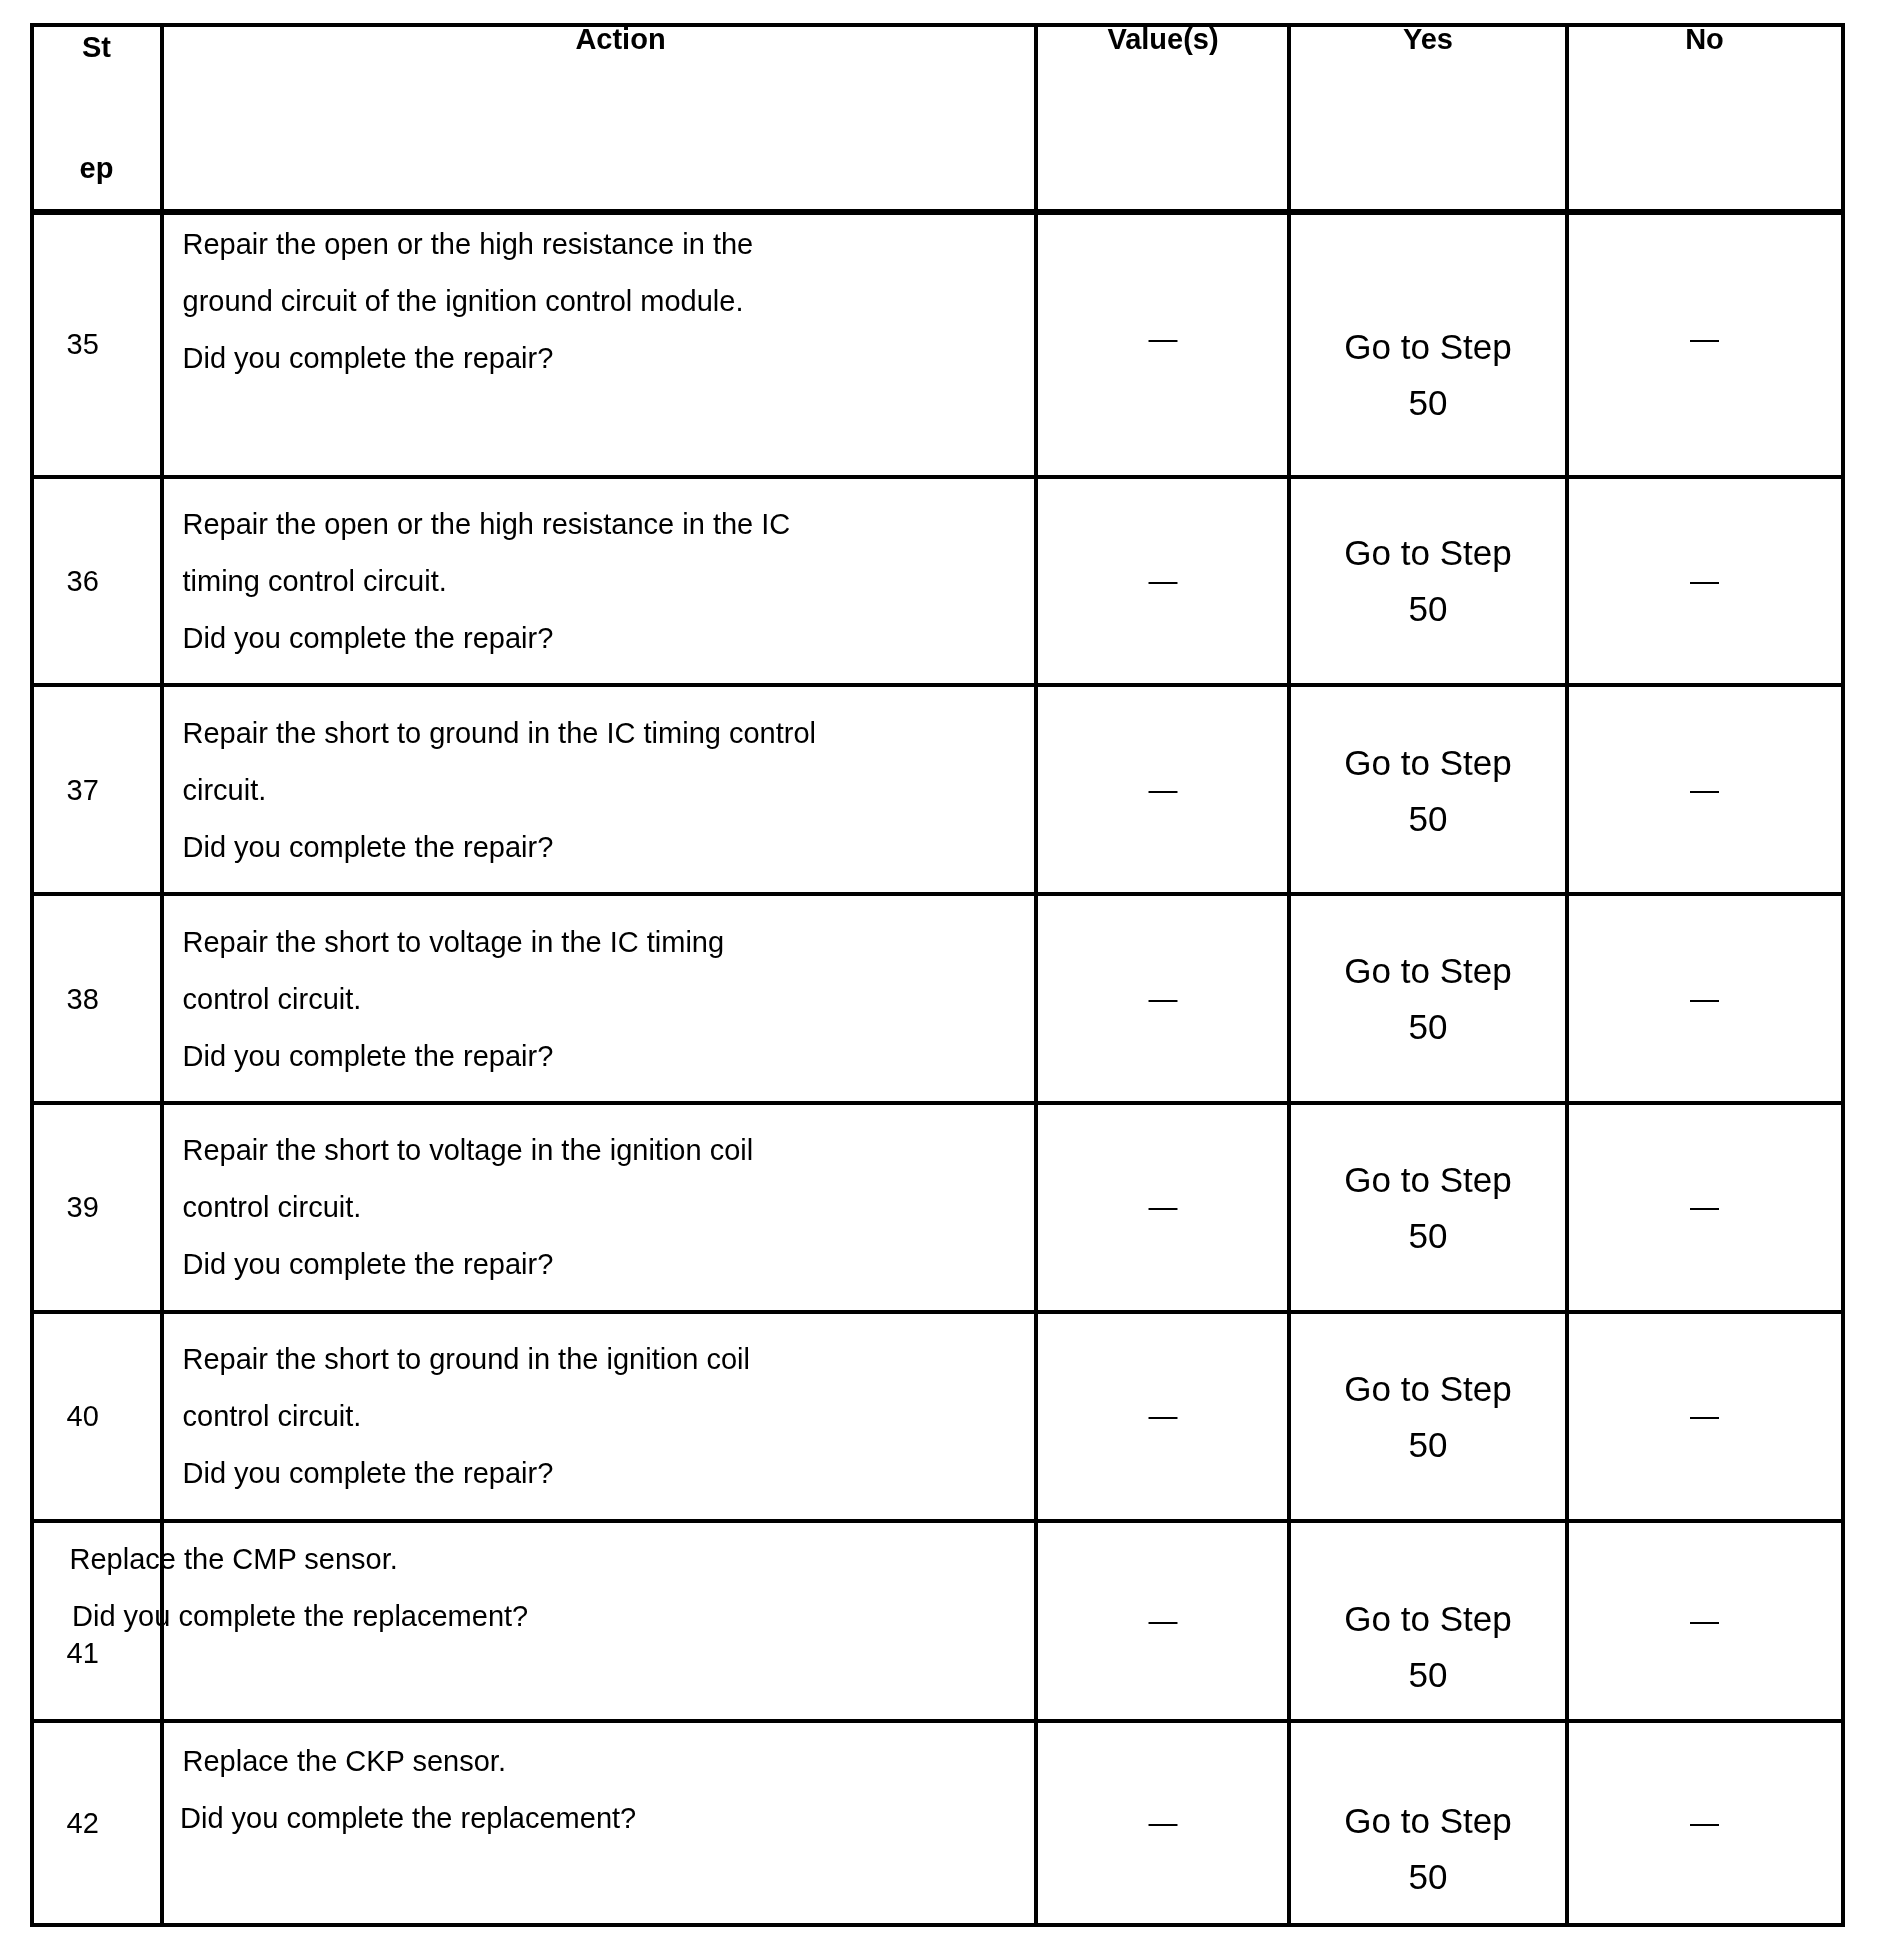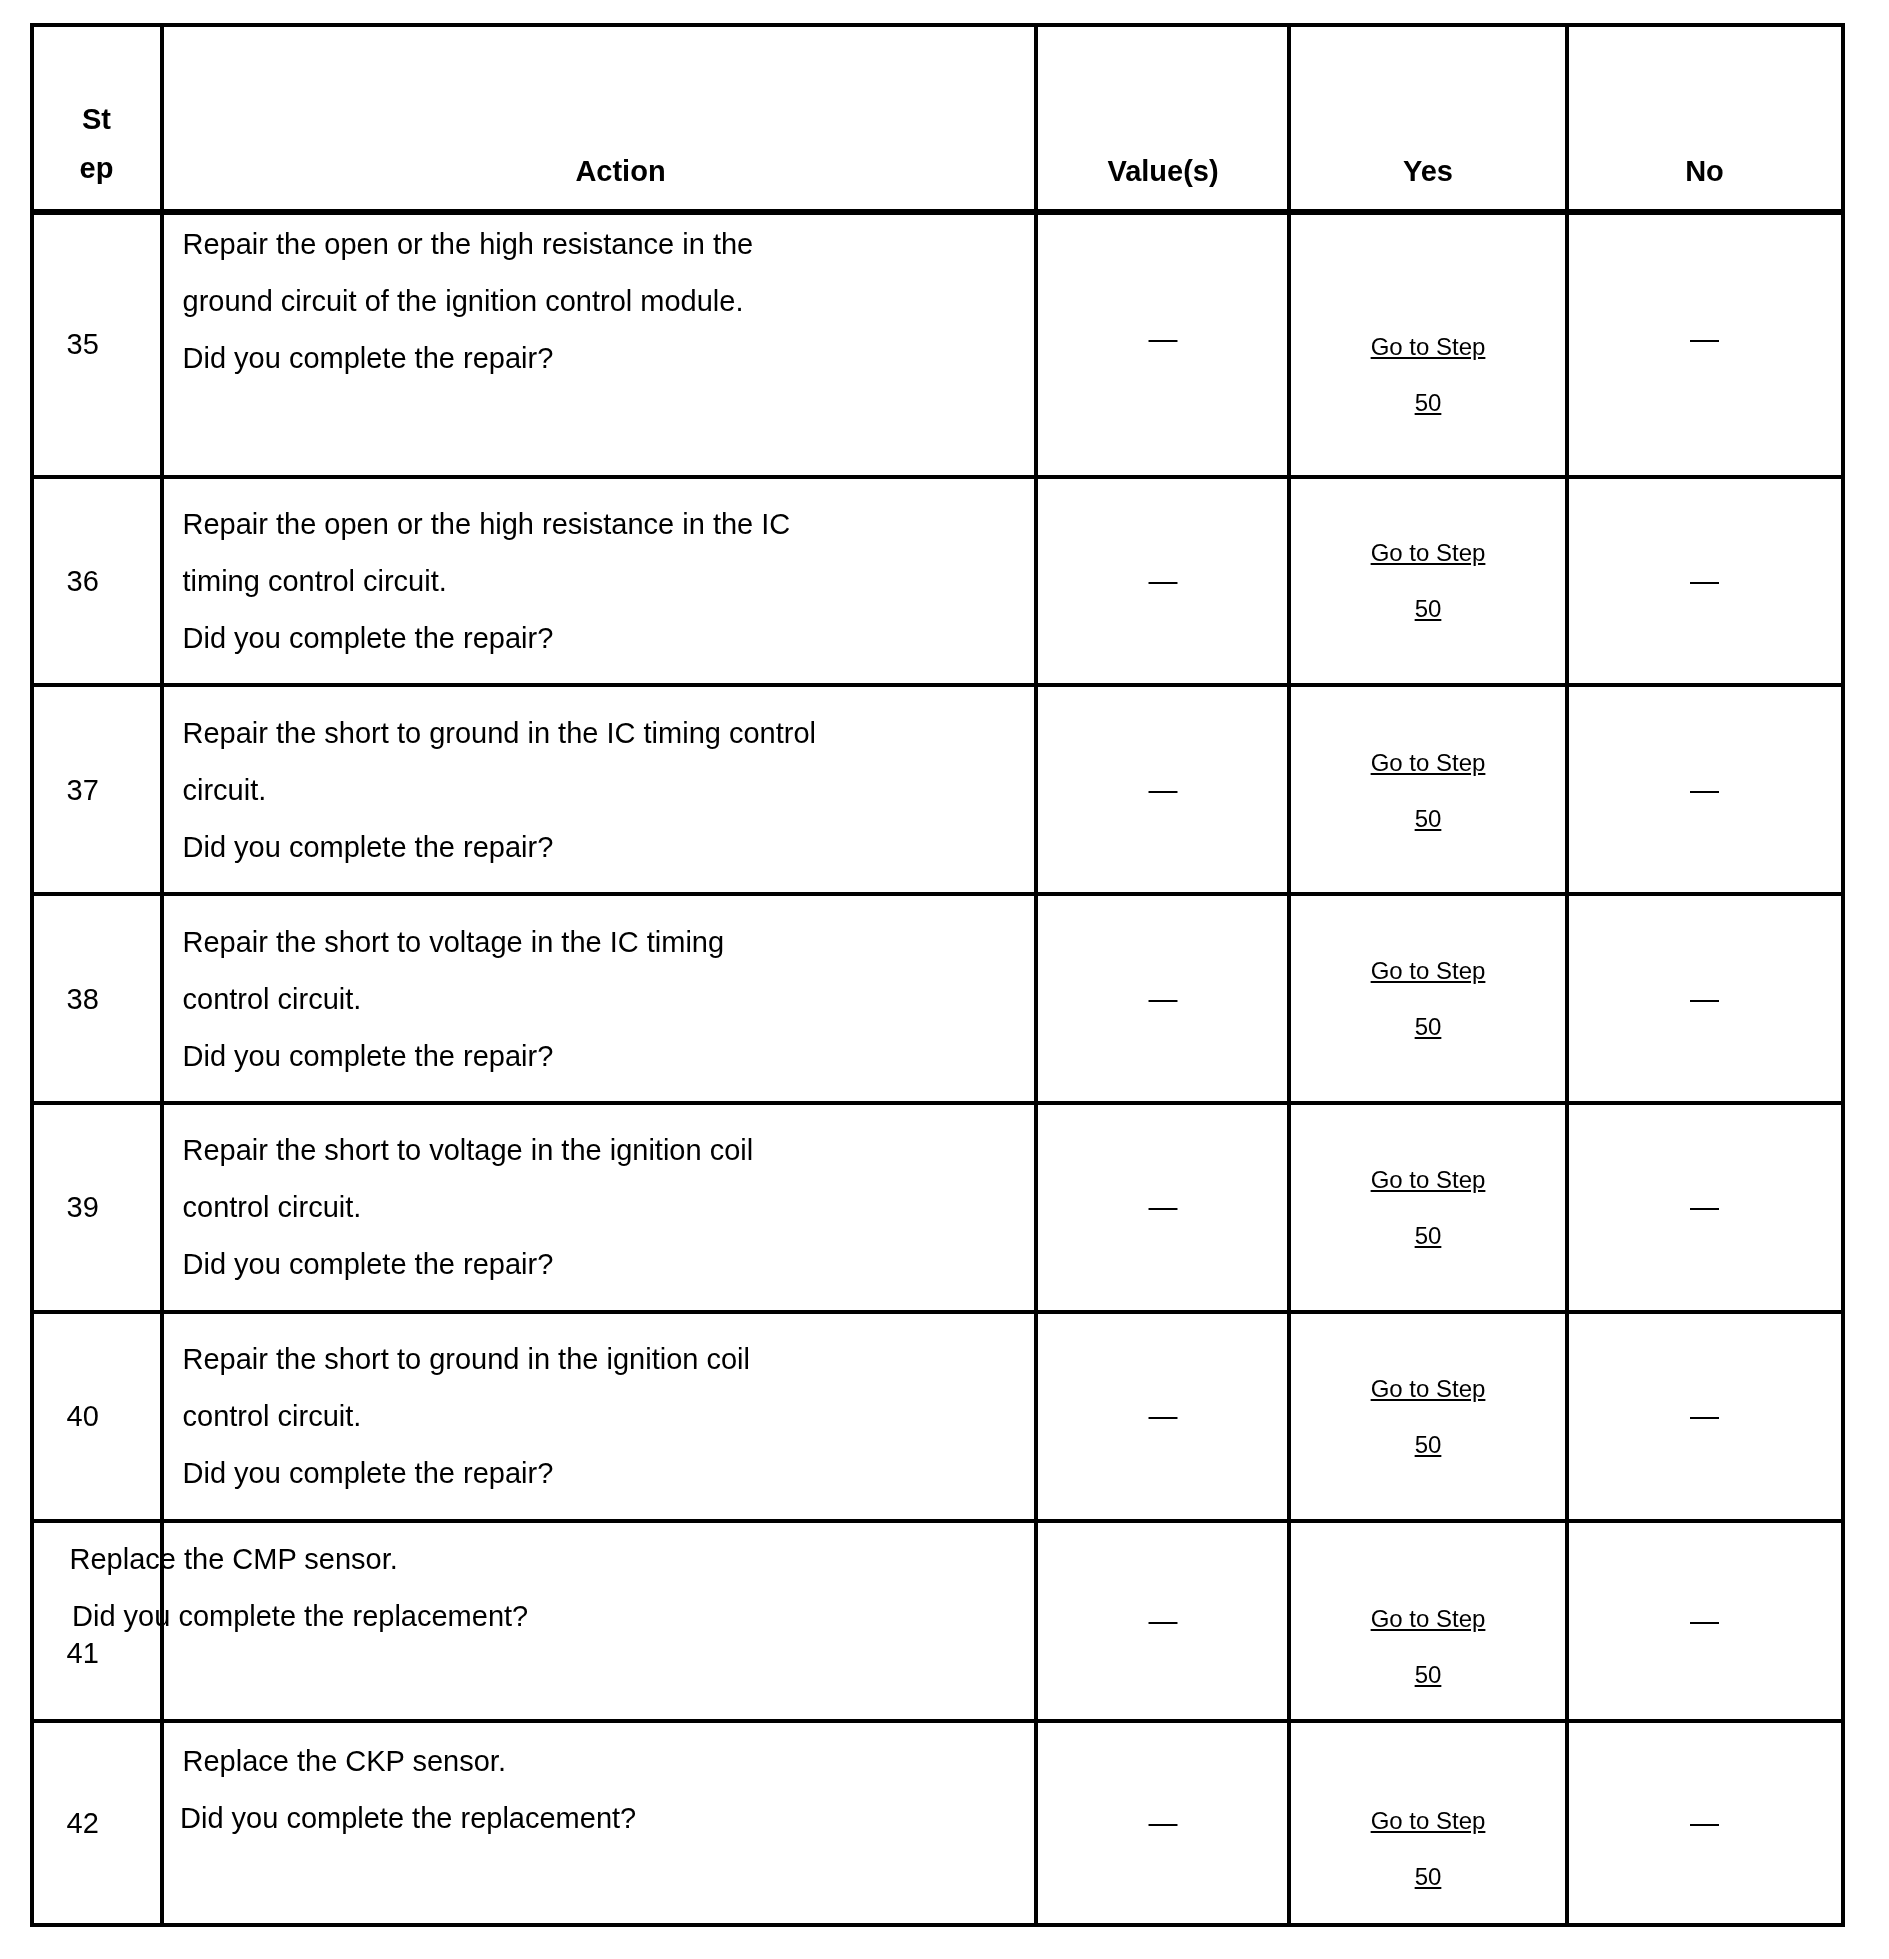--- a/index.html
+++ b/index.html
@@ -40,21 +40,21 @@
       box-sizing: border-box;
       display: flex;
       flex-direction: column;
       justify-content: center;
     }
     .hdr {
       font-weight: bold;
       font-size: 29px;
       align-items: center;
       text-align: center;
-      justify-content: flex-end;
+      justify-content: space-between;
       padding-bottom: 22px;
     }
     .hdr-step {
       line-height: 49px;
       padding-bottom: 17px;
     }
     .num {
       font-size: 29px;
       align-items: flex-start;
       padding-left: 37px;
@@ -65,25 +65,24 @@
       padding-left: 153px;
       align-items: flex-start;
     }
     .action span { display: block; white-space: nowrap; }
     .dash {
       font-size: 29px;
       align-items: center;
       text-align: center;
     }
     .yes {
-      font-size: 24px;
+      font-size: 35px;
       line-height: 56px;
       align-items: center;
       text-align: right;
-      text-decoration: underline;
     }
     .yes span { display: block; }
   </style>
 </head>
 <body>
 
 <div class="tbl">
 
   <div class="hline" style="top:0;height:4.2px;"></div>
   <div class="hline" style="top:186px;height:5.9px;"></div>

